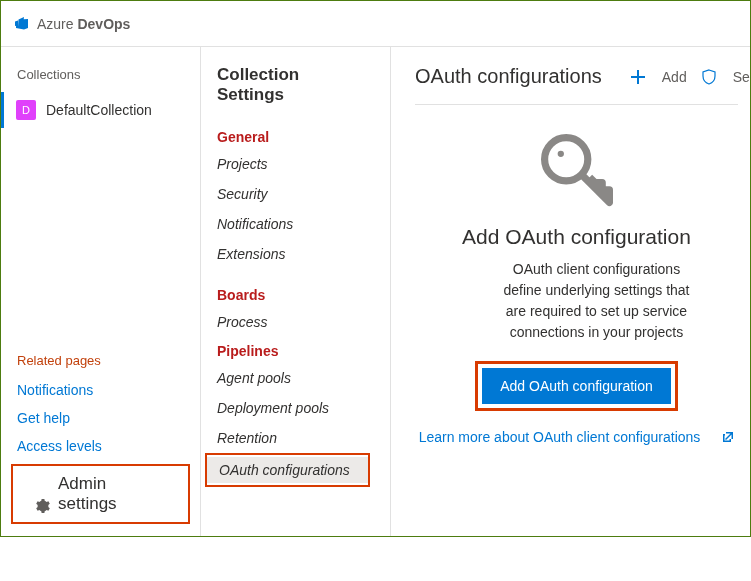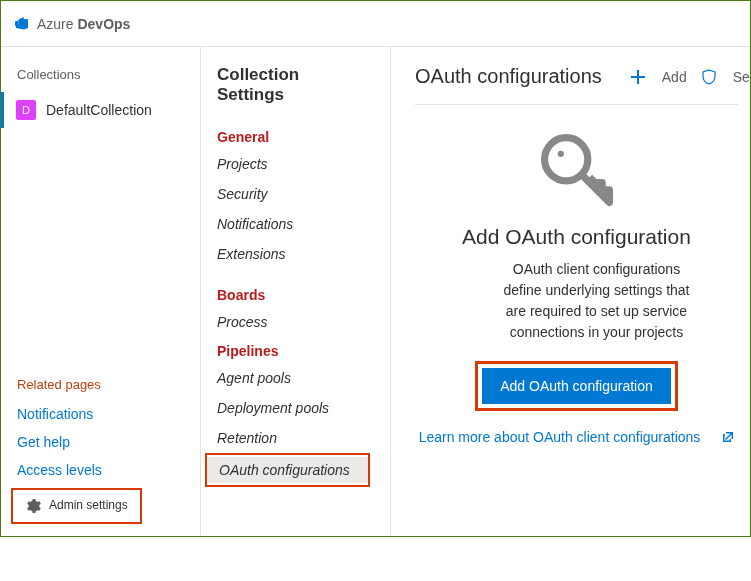--- a/index.html
+++ b/index.html
@@ -17,21 +17,21 @@
   
   .leftcol { width: 200px; border-right: 1px solid #e1e1e1; display: flex; flex-direction: column; justify-content: space-between; padding-top: 20px; }
   .left-top { }
   .collections-hdr { padding: 0 16px 10px 16px; color: #605e5c; font-size: 13px; }
   .coll-item { display: flex; align-items: center; height: 36px; padding-left: 12px; font-size: 14px; cursor: pointer; border-left: 3px solid transparent; }
   .coll-item.selected { border-left: 3px solid #0078d4; }
   .coll-icon { width: 20px; height: 20px; background: #e040fb; color: #fff; font-size: 11px; display:flex; align-items:center; justify-content:center; margin-right: 10px; border-radius:2px; }
   .left-bottom { padding-bottom: 6px; }
   .related-hdr { padding: 0 16px 8px 16px; color: #c2410c; font-size: 13px; }
   .rel-link { display:block; padding: 6px 16px; font-size: 14px; color: #0078d4; text-decoration: none; cursor: pointer; }
-  .admin-settings { display:flex; align-items:flex-start; padding: 8px 12px; font-size: 12px; color: #323130; cursor: pointer; border: 2px solid #d83b01; width: fit-content; margin: 4px 10px 6px 10px; }
+  .admin-settings { display:flex; align-items:flex-end; padding: 8px 21px; font-size: 17px; color: #323130; cursor: pointer; border: 2px solid #d83b01; width: fit-content; margin: 4px 10px 6px 10px; }
   .admin-settings .gear { width: 16px; height: 16px; margin-right: 8px; display:inline-flex; }
 
   
   .midcol { width: 190px; border-right: 1px solid #e1e1e1; padding: 18px 16px 0 0; overflow-y: auto; }
   .mid-title { font-size: 17px; font-weight: 600; padding: 0 16px 18px 16px; }
   .mid-group { padding: 6px 16px 4px 16px; font-weight: 600; font-size: 14px; color: #b91c1c; }
   .mid-item { display:block; padding: 7px 16px; font-size: 14px; color: #323130; cursor: pointer; font-style: italic; }
   .mid-item.selected { background: #eceae8; }
   .highlight-box { border: 2px solid #d83b01; padding: 2px 0; margin: 0 4px; }
   .highlight-box .mid-item { padding: 5px 12px; }

